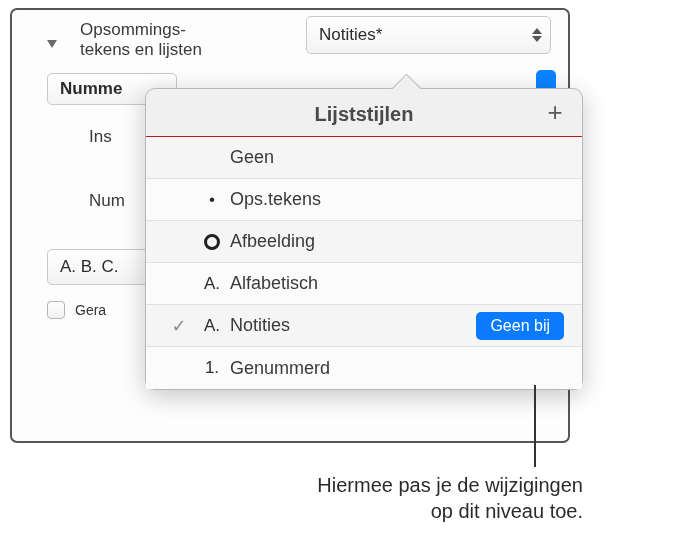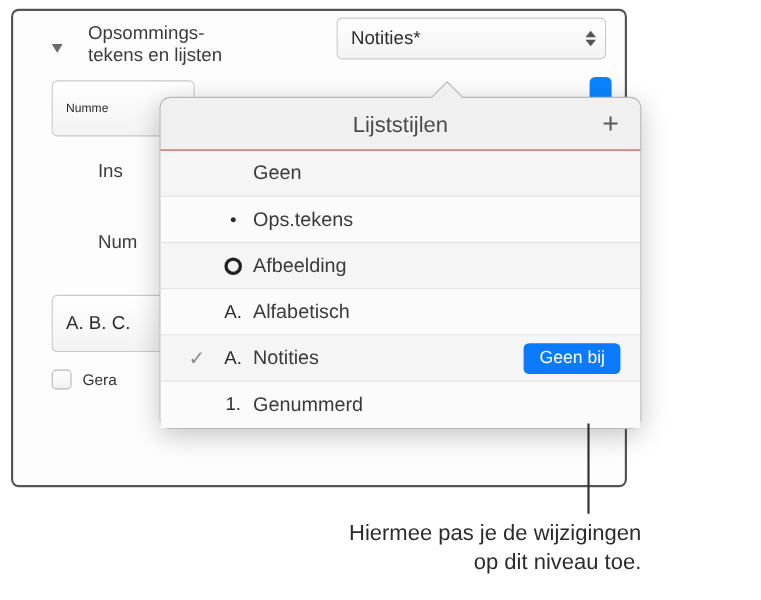--- a/index.html
+++ b/index.html
@@ -74,40 +74,41 @@
       gap: 2px;
     }
     .chev svg { display: block; }
 
     .second-row {
       margin-top: 14px;
       display: flex;
       gap: 10px;
     }
     .dropdown-btn {
-      height: 51px;
+      height: 32px;
       border: 1px solid #c9c9c9;
       border-radius: 5px;
       background: linear-gradient(#fff, #f3f3f3);
       padding: 0 12px;
-      font-size: 11px;
+      font-size: 17px;
       color: #2b2b2b;
       display: flex;
       align-items: center;
       min-width: 130px;
+      font-weight: bold;
     }
 
     .sub-label {
       font-size: 17px;
       color: #3b3b3b;
       margin-left: 42px;
     }
     .row-gap { height: 44px; }
     .format-btn {
-      height: 52px;
+      height: 36px;
       width: 130px;
       border: 1px solid #c9c9c9;
       border-radius: 5px;
       background: linear-gradient(#fff, #f3f3f3);
       padding: 0 12px;
       font-size: 17px;
       color: #2b2b2b;
       display: flex;
       align-items: center;
     }
@@ -146,21 +147,21 @@
       border-top: 1px solid #b9b9b9;
       transform: rotate(45deg);
     }
     .popover-header {
       position: relative;
       text-align: center;
       padding: 14px 0 10px;
     }
     .popover-title {
       font-size: 20px;
-      font-weight: 400;
+      font-weight: 700;
       color: #4a4a4a;
     }
     .add-btn {
       position: absolute;
       right: 14px;
       top: 10px;
       width: 26px; height: 26px;
       display: flex;
       align-items: center;
       justify-content: center;

